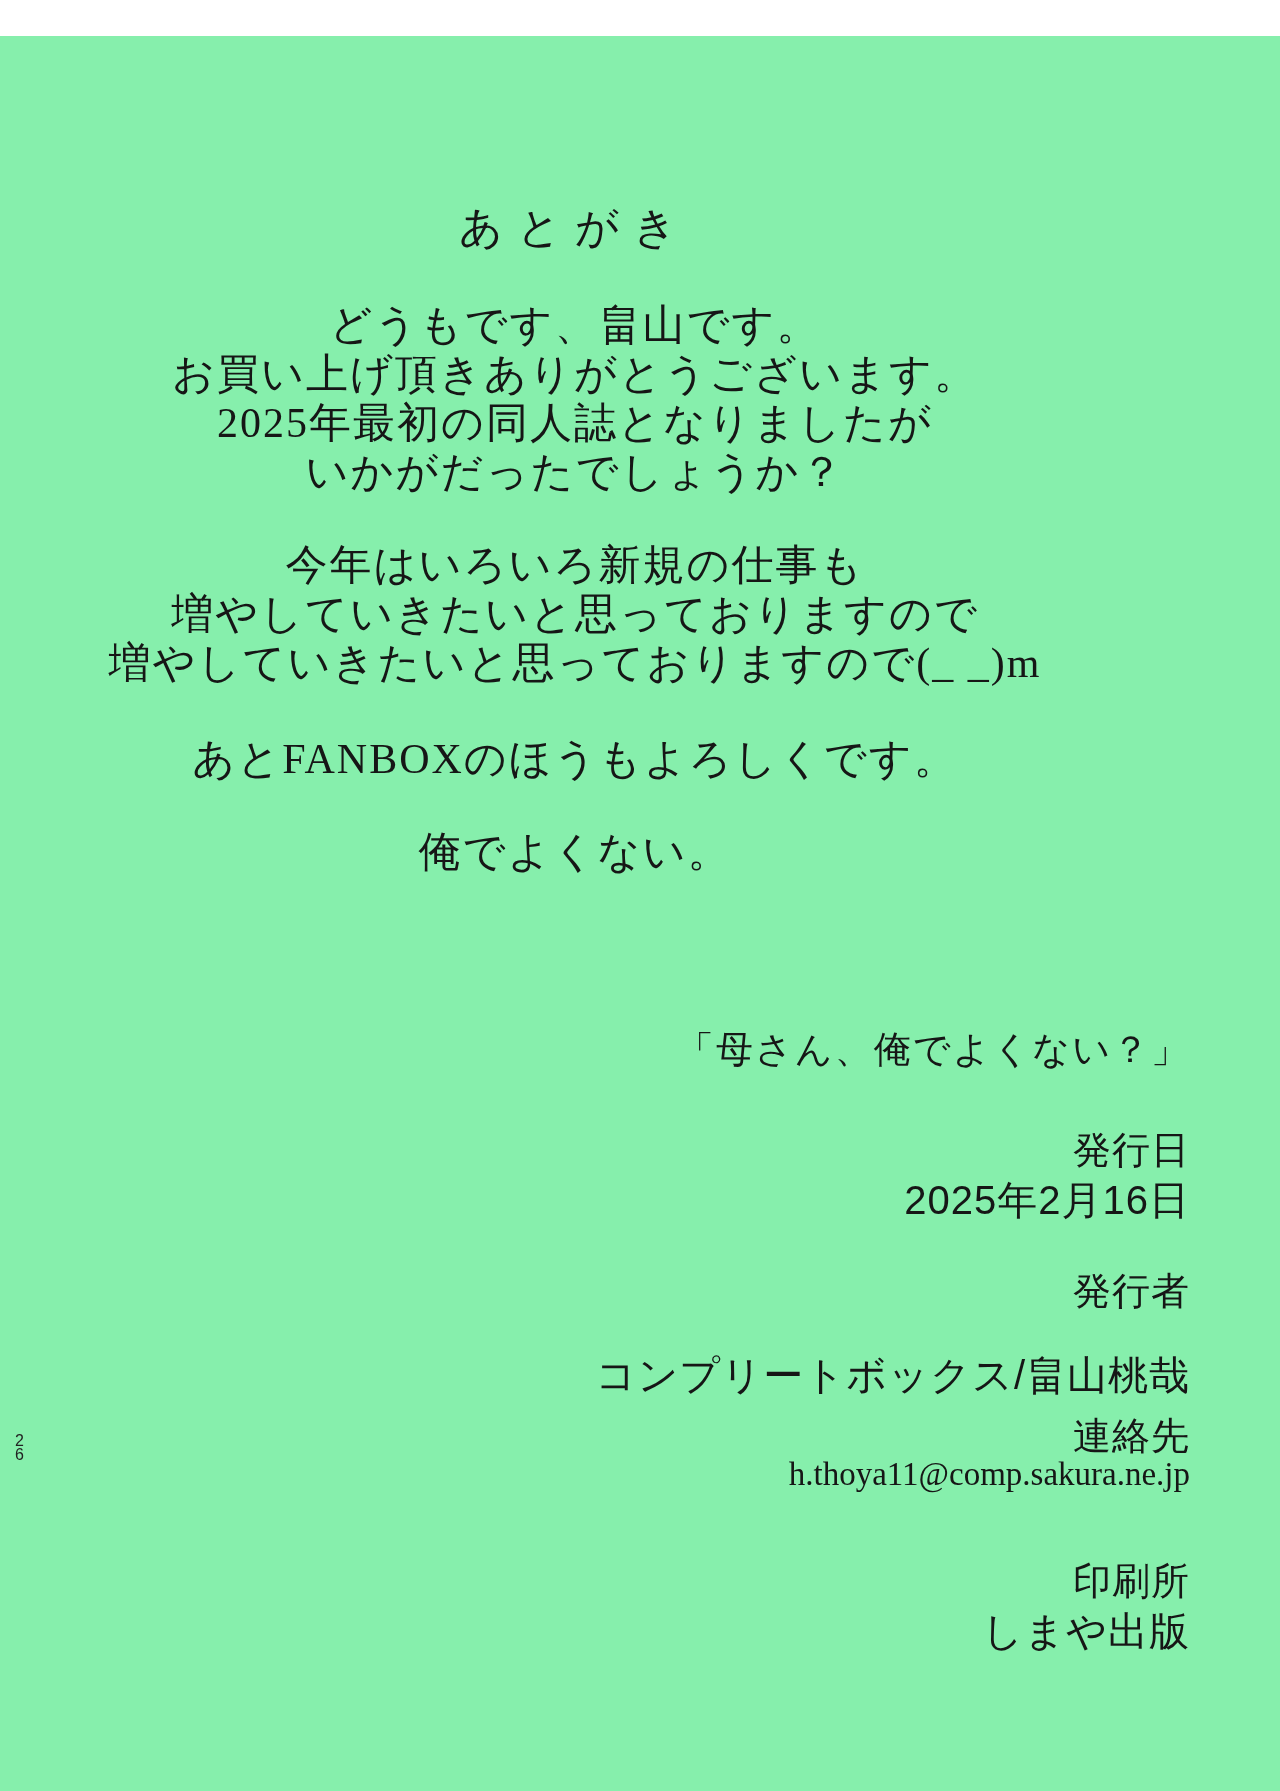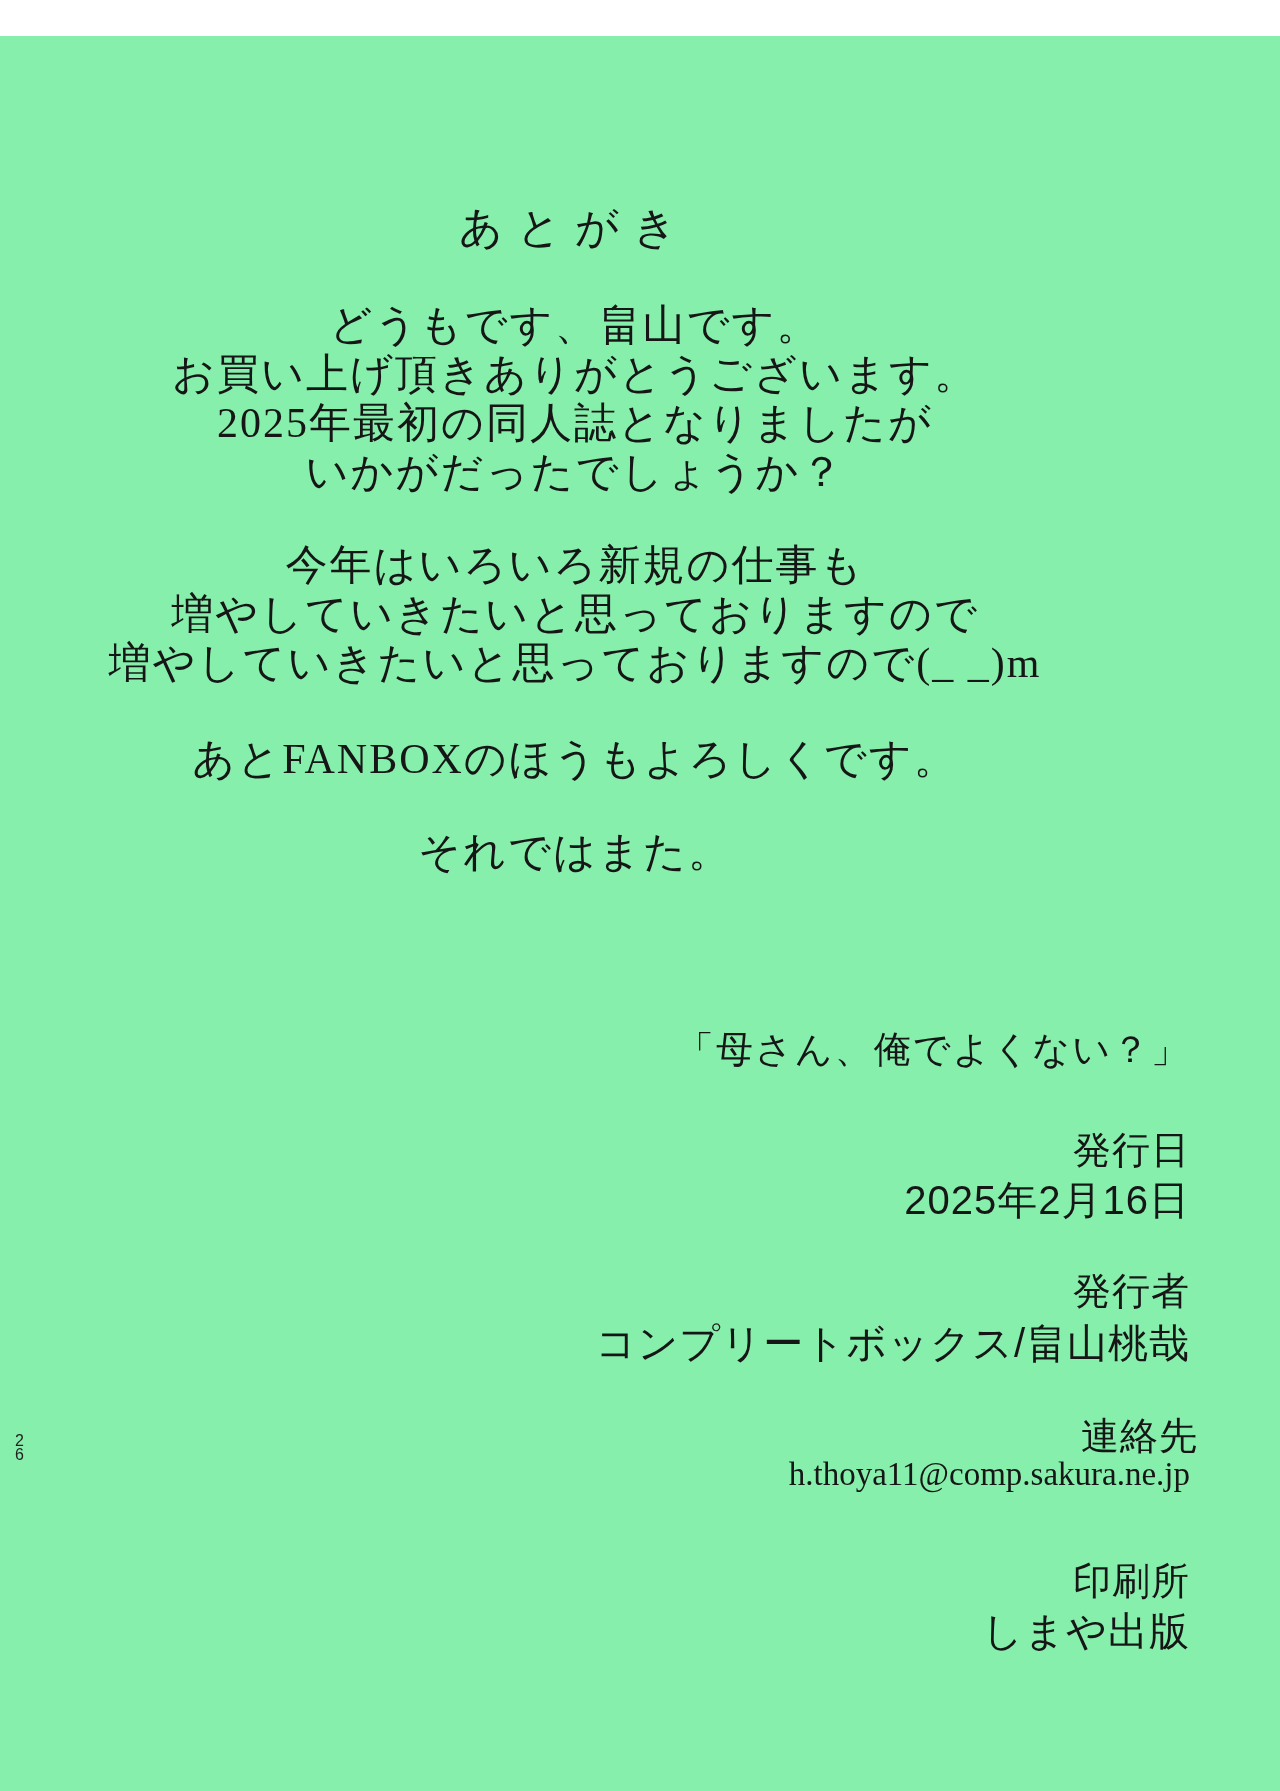--- a/index.html
+++ b/index.html
@@ -57,22 +57,22 @@
     letter-spacing: 1px;
   }
   .colophon-value {
     font-size: 40px;
     letter-spacing: 1px;
   }
   #book-title     { top: 989px;  font-size: 37px; letter-spacing: 2px; }
   #pubdate-label  { top: 1089px; }
   #pubdate-value  { top: 1137px; }
   #publisher-label{ top: 1230px; }
-  #publisher-value{ top: 1280px; }
-  #contact-label  { top: 1375px; padding-left: 8px; }
+  #publisher-value{ top: 1312px; }
+  #contact-label  { top: 1375px; }
   #contact-value  { top: 1420px; font-size: 33px; letter-spacing: 0; }
   #printer-label  { top: 1520px; }
   #printer-value  { top: 1568px; }
 
   #page-number {
     position: absolute;
     left: 15px;
     top: 1398px;
     width: 12px;
     font-size: 16px;
@@ -97,21 +97,21 @@
   </div>
 
   <div id="para2" class="block serif">
     <div class="body-line">今年はいろいろ新規の仕事も</div>
     <div class="body-line">増やしていきたいと思っておりますので</div>
     <div class="body-line">増やしていきたいと思っておりますので(_ _)m</div>
   </div>
 
   <div id="para3" class="block serif body-line">あとFANBOXのほうもよろしくです。</div>
 
-  <div id="para4" class="block serif body-line">それではまた。</div>
+  <div id="para4" class="block serif body-line">俺でよくない。</div>
 
   <div id="book-title" class="colophon-row gothic">「母さん、俺でよくない？」</div>
 
   <div id="pubdate-label" class="colophon-row gothic colophon-label">発行日</div>
   <div id="pubdate-value" class="colophon-row gothic colophon-value">2025年2月16日</div>
 
   <div id="publisher-label" class="colophon-row gothic colophon-label">発行者</div>
   <div id="publisher-value" class="colophon-row gothic colophon-value">コンプリートボックス/畠山桃哉</div>
 
   <div id="contact-label" class="colophon-row gothic colophon-label">連絡先</div>

